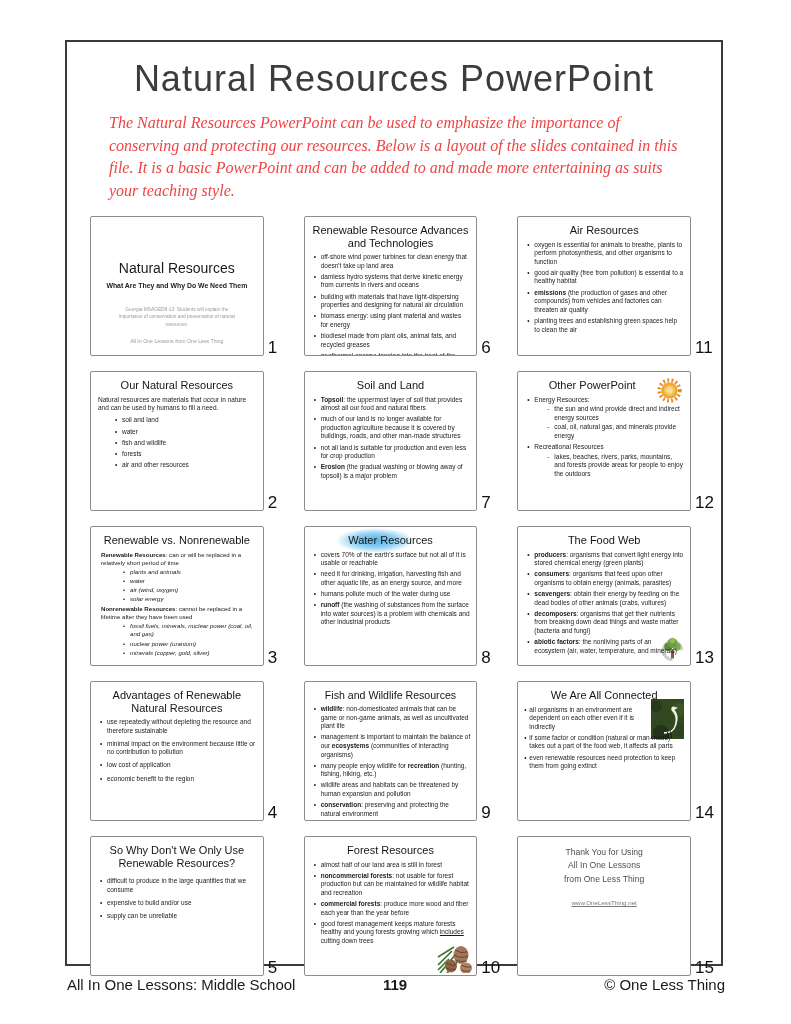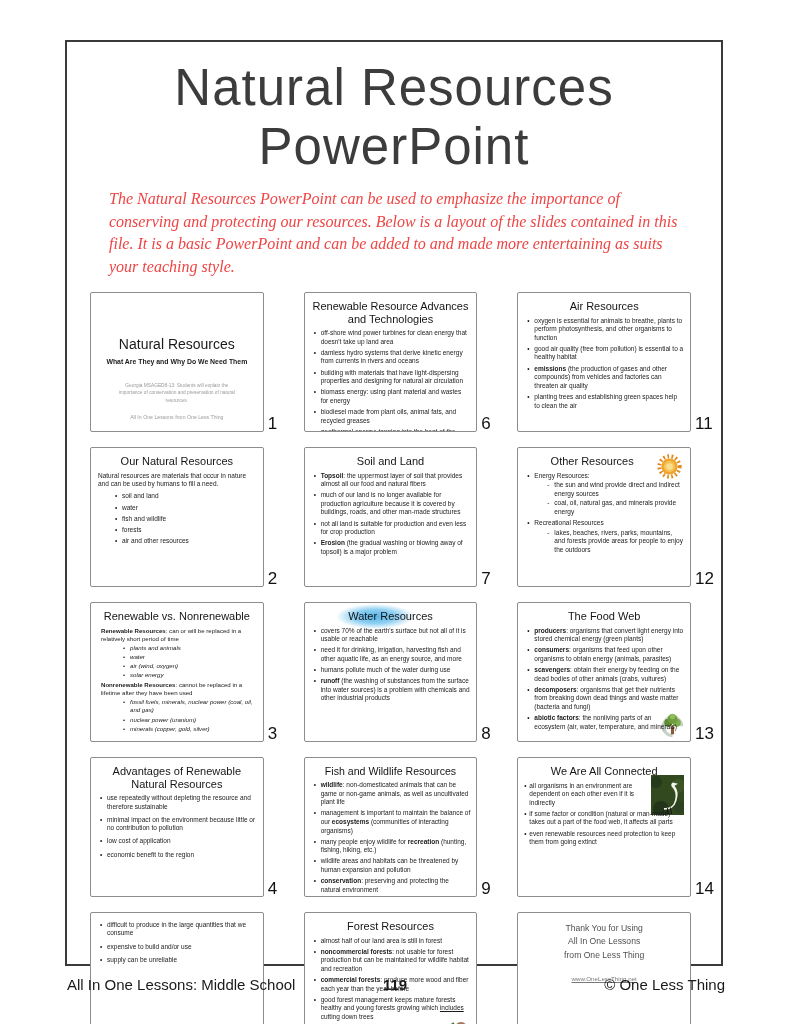--- a/index.html
+++ b/index.html
@@ -5,21 +5,21 @@
   html,body{margin:0;padding:0;}
   body{
     width:791px;height:1024px;position:relative;background:#ffffff;
     font-family:"Liberation Sans",sans-serif;color:#1a1a1a;overflow:hidden;
   }
   .sheet{
     position:absolute;left:65px;top:40px;width:658px;height:926px;
     border:2px solid #3a3a3a;background:#fff;box-sizing:border-box;
   }
   .sheet-title{
-    text-align:center;font-size:51px;font-weight:normal;color:#3c3c3c;
+    text-align:center;font-size:36px;font-weight:normal;color:#3c3c3c;
     margin:16px 10px 0;letter-spacing:1px;
   }
   .sheet-intro{
     margin:12px 42px 0;font-family:"Liberation Serif",serif;font-style:italic;
     font-size:16px;color:#ef4444;line-height:1.42;
   }
   #slides-grid{
     display:grid;grid-template-columns:repeat(3,1fr);
     row-gap:15px;column-gap:2px;margin:13px 6px 0 9px;
   }
@@ -145,21 +145,21 @@
             <li class="bullet"><span class="mk">•</span><span class="bt"><b>Topsoil</b>: the uppermost layer of soil that provides almost all our food and natural fibers</span></li>
             <li class="bullet"><span class="mk">•</span><span class="bt">much of our land is no longer available for production agriculture because it is covered by buildings, roads, and other man-made structures</span></li>
             <li class="bullet"><span class="mk">•</span><span class="bt">not all land is suitable for production and even less for crop production</span></li>
             <li class="bullet"><span class="mk">•</span><span class="bt"><b>Erosion</b> (the gradual washing or blowing away of topsoil) is a major problem</span></li>
           </ul>
         </div>
         <div class="num">7</div>
       </div>
       <div class="cell">
         <div class="slide slide--s12">
-          <div class="st"><span class="sttext">Other Resources</span></div>
+          <div class="st"><span class="sttext">Other PowerPoint</span></div>
           <div class="art art-sun-icon"><svg width="27" height="27" viewBox="0 0 40 40">
               <circle cx="20" cy="20" r="15" fill="none" stroke="#e0891c" stroke-width="6" stroke-dasharray="2.5 3.6"></circle>
               <circle cx="20" cy="20" r="12" fill="#f0a52e"></circle>
               <circle cx="20" cy="20" r="8.5" fill="#f6c155"></circle>
               <circle cx="20" cy="20" r="5" fill="#fbdf90"></circle>
             </svg></div>
           <ul class="bullets">
             <li class="bullet"><span class="mk">•</span><span class="bt">Energy Resources:</span><ul class="subs">
                 <li class="bullet"><span class="mk">-</span><span class="bt">the sun and wind provide direct and indirect energy sources</span></li>
                 <li class="bullet"><span class="mk">-</span><span class="bt">coal, oil, natural gas, and minerals provide energy</span></li>
@@ -267,20 +267,21 @@
               <span class="bt">all organisms in an environment are dependent on each other even if it is indirectly</span>
             </li>
             <li class="bullet"><span class="mk">•</span><span class="bt">if some factor or condition (natural or man-made) takes out a part of the food web, it affects all parts</span></li>
             <li class="bullet"><span class="mk">•</span><span class="bt">even renewable resources need protection to keep them from going extinct</span></li>
           </ul>
         </div>
         <div class="num">14</div>
       </div>
       <div class="cell">
         <div class="slide slide--s5">
+          <div class="st"><span class="sttext">So Why Don't We Only Use Renewable Resources?</span></div>
           <ul class="bullets">
             <li class="bullet"><span class="mk">•</span><span class="bt">difficult to produce in the large quantities that we consume</span></li>
             <li class="bullet"><span class="mk">•</span><span class="bt">expensive to build and/or use</span></li>
             <li class="bullet"><span class="mk">•</span><span class="bt">supply can be unreliable</span></li>
           </ul>
         </div>
         <div class="num">5</div>
       </div>
       <div class="cell">
         <div class="slide slide--s10">

